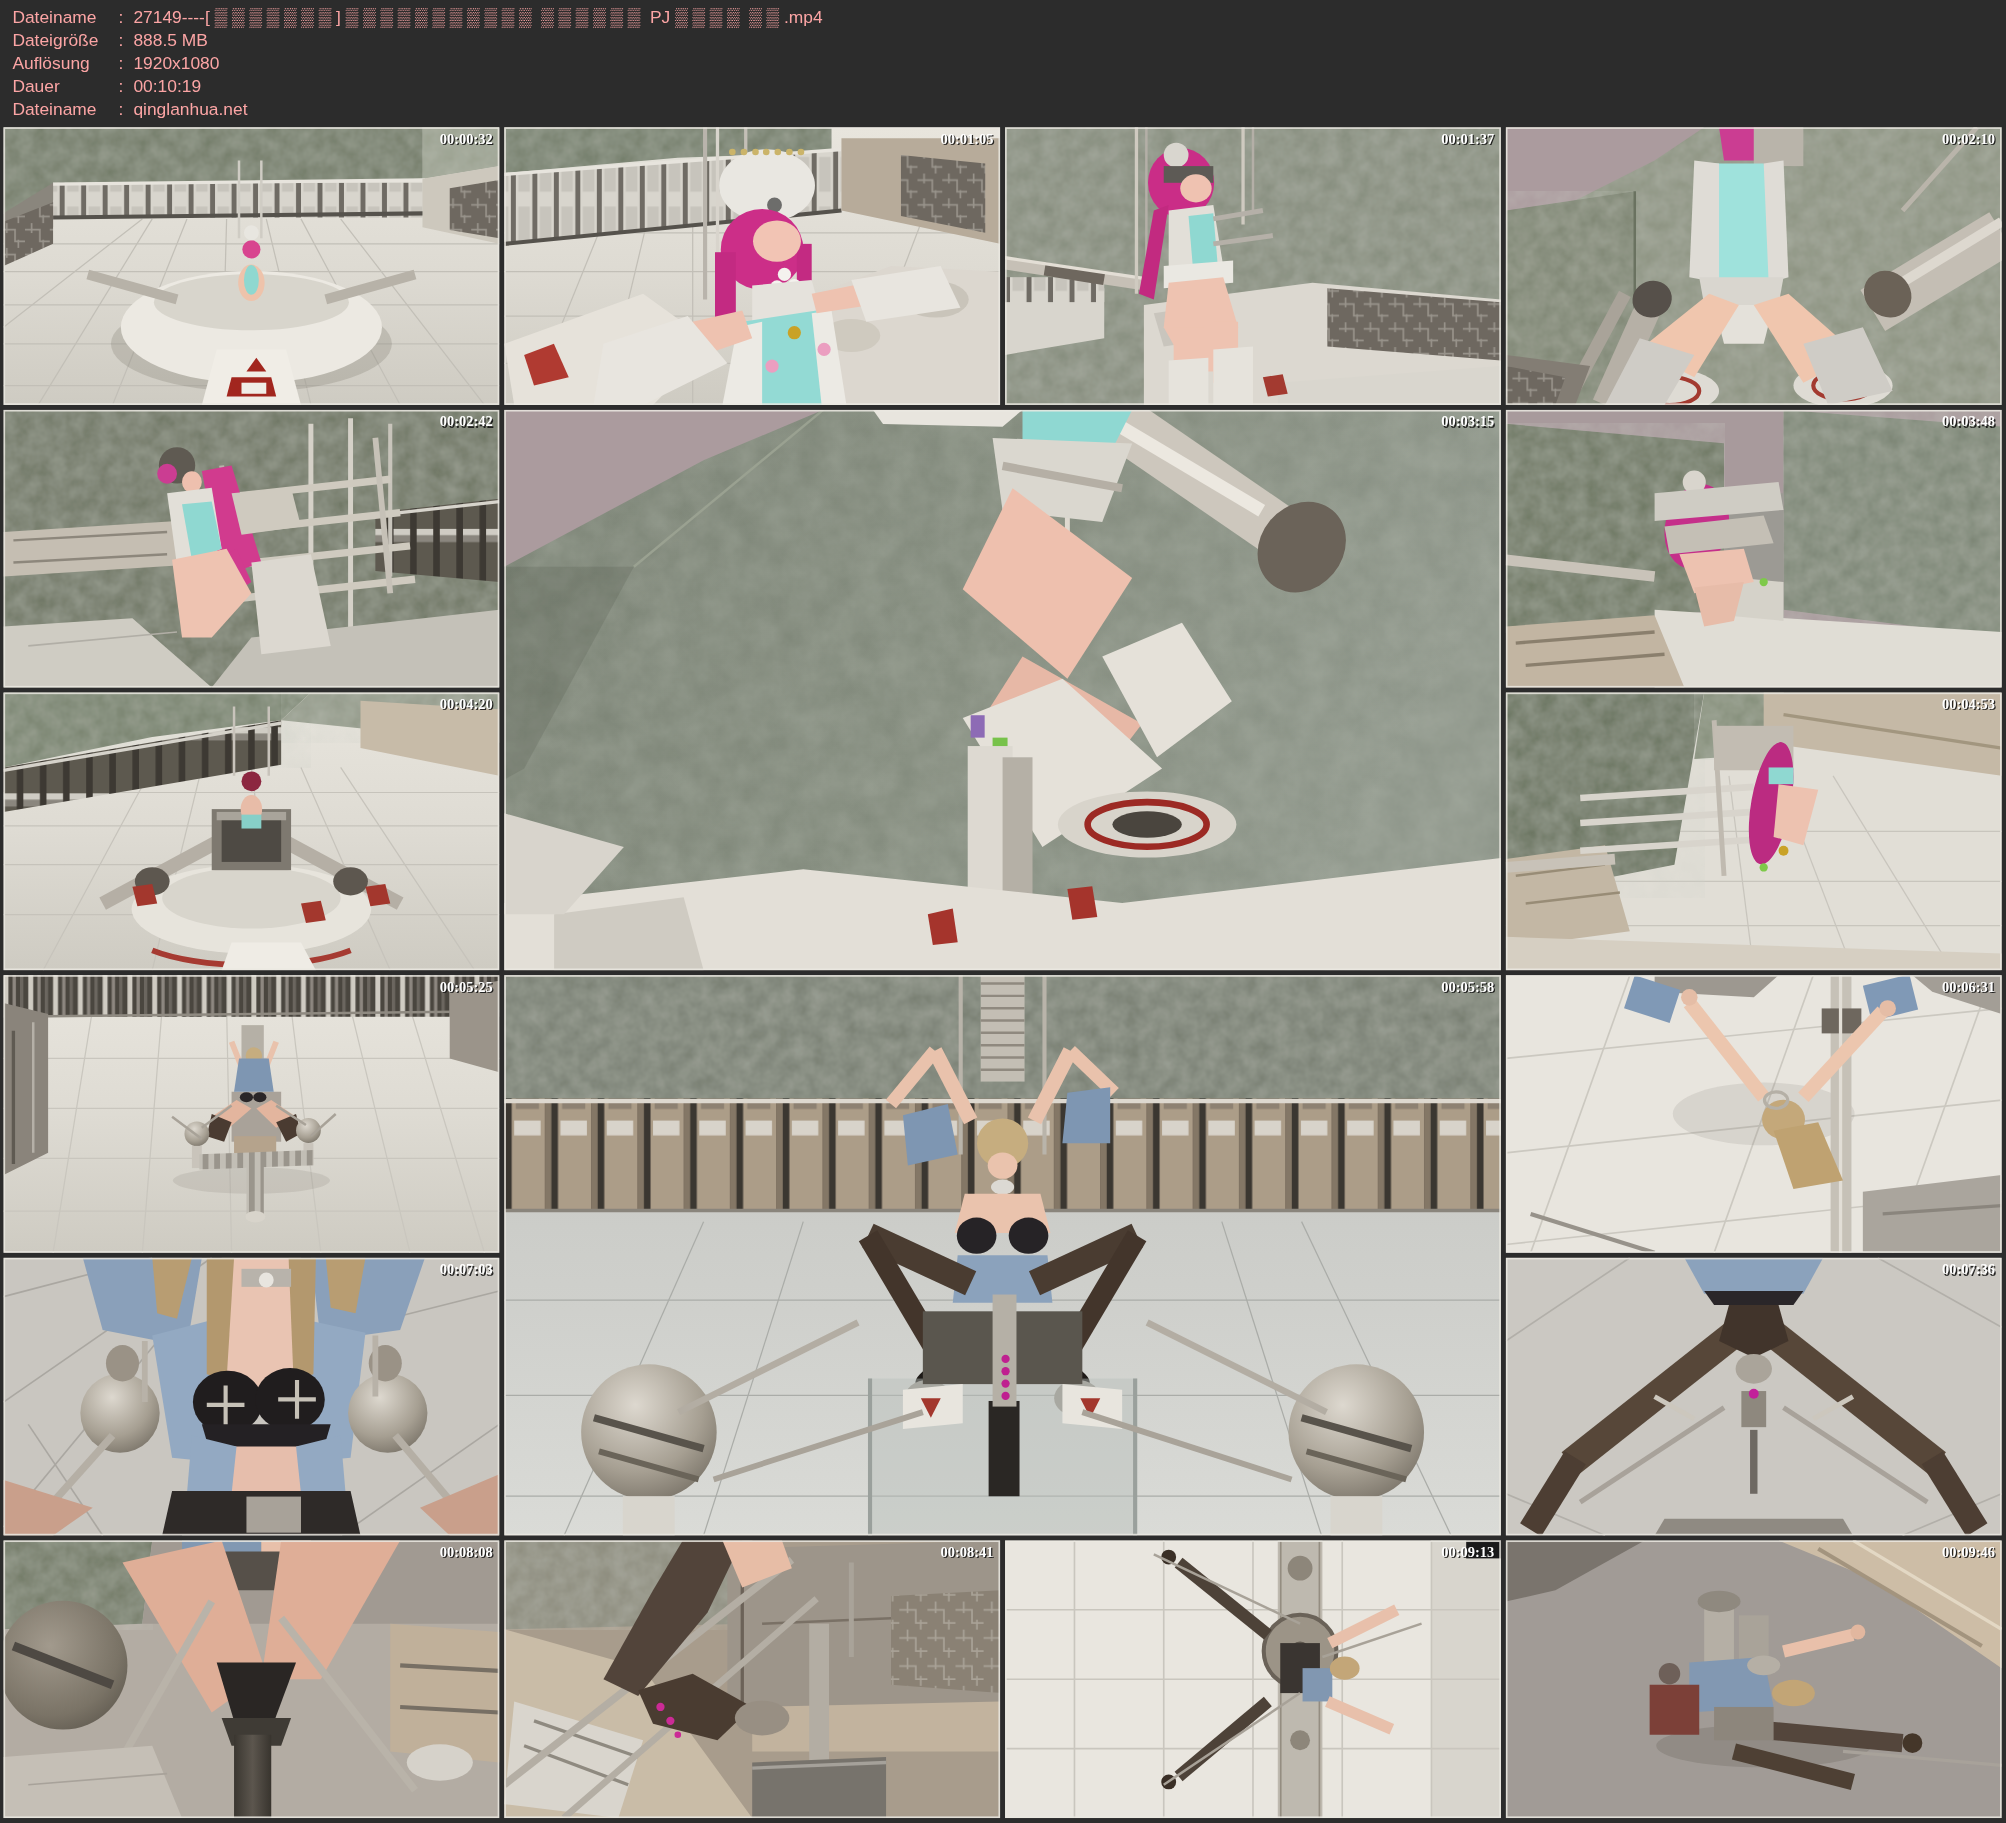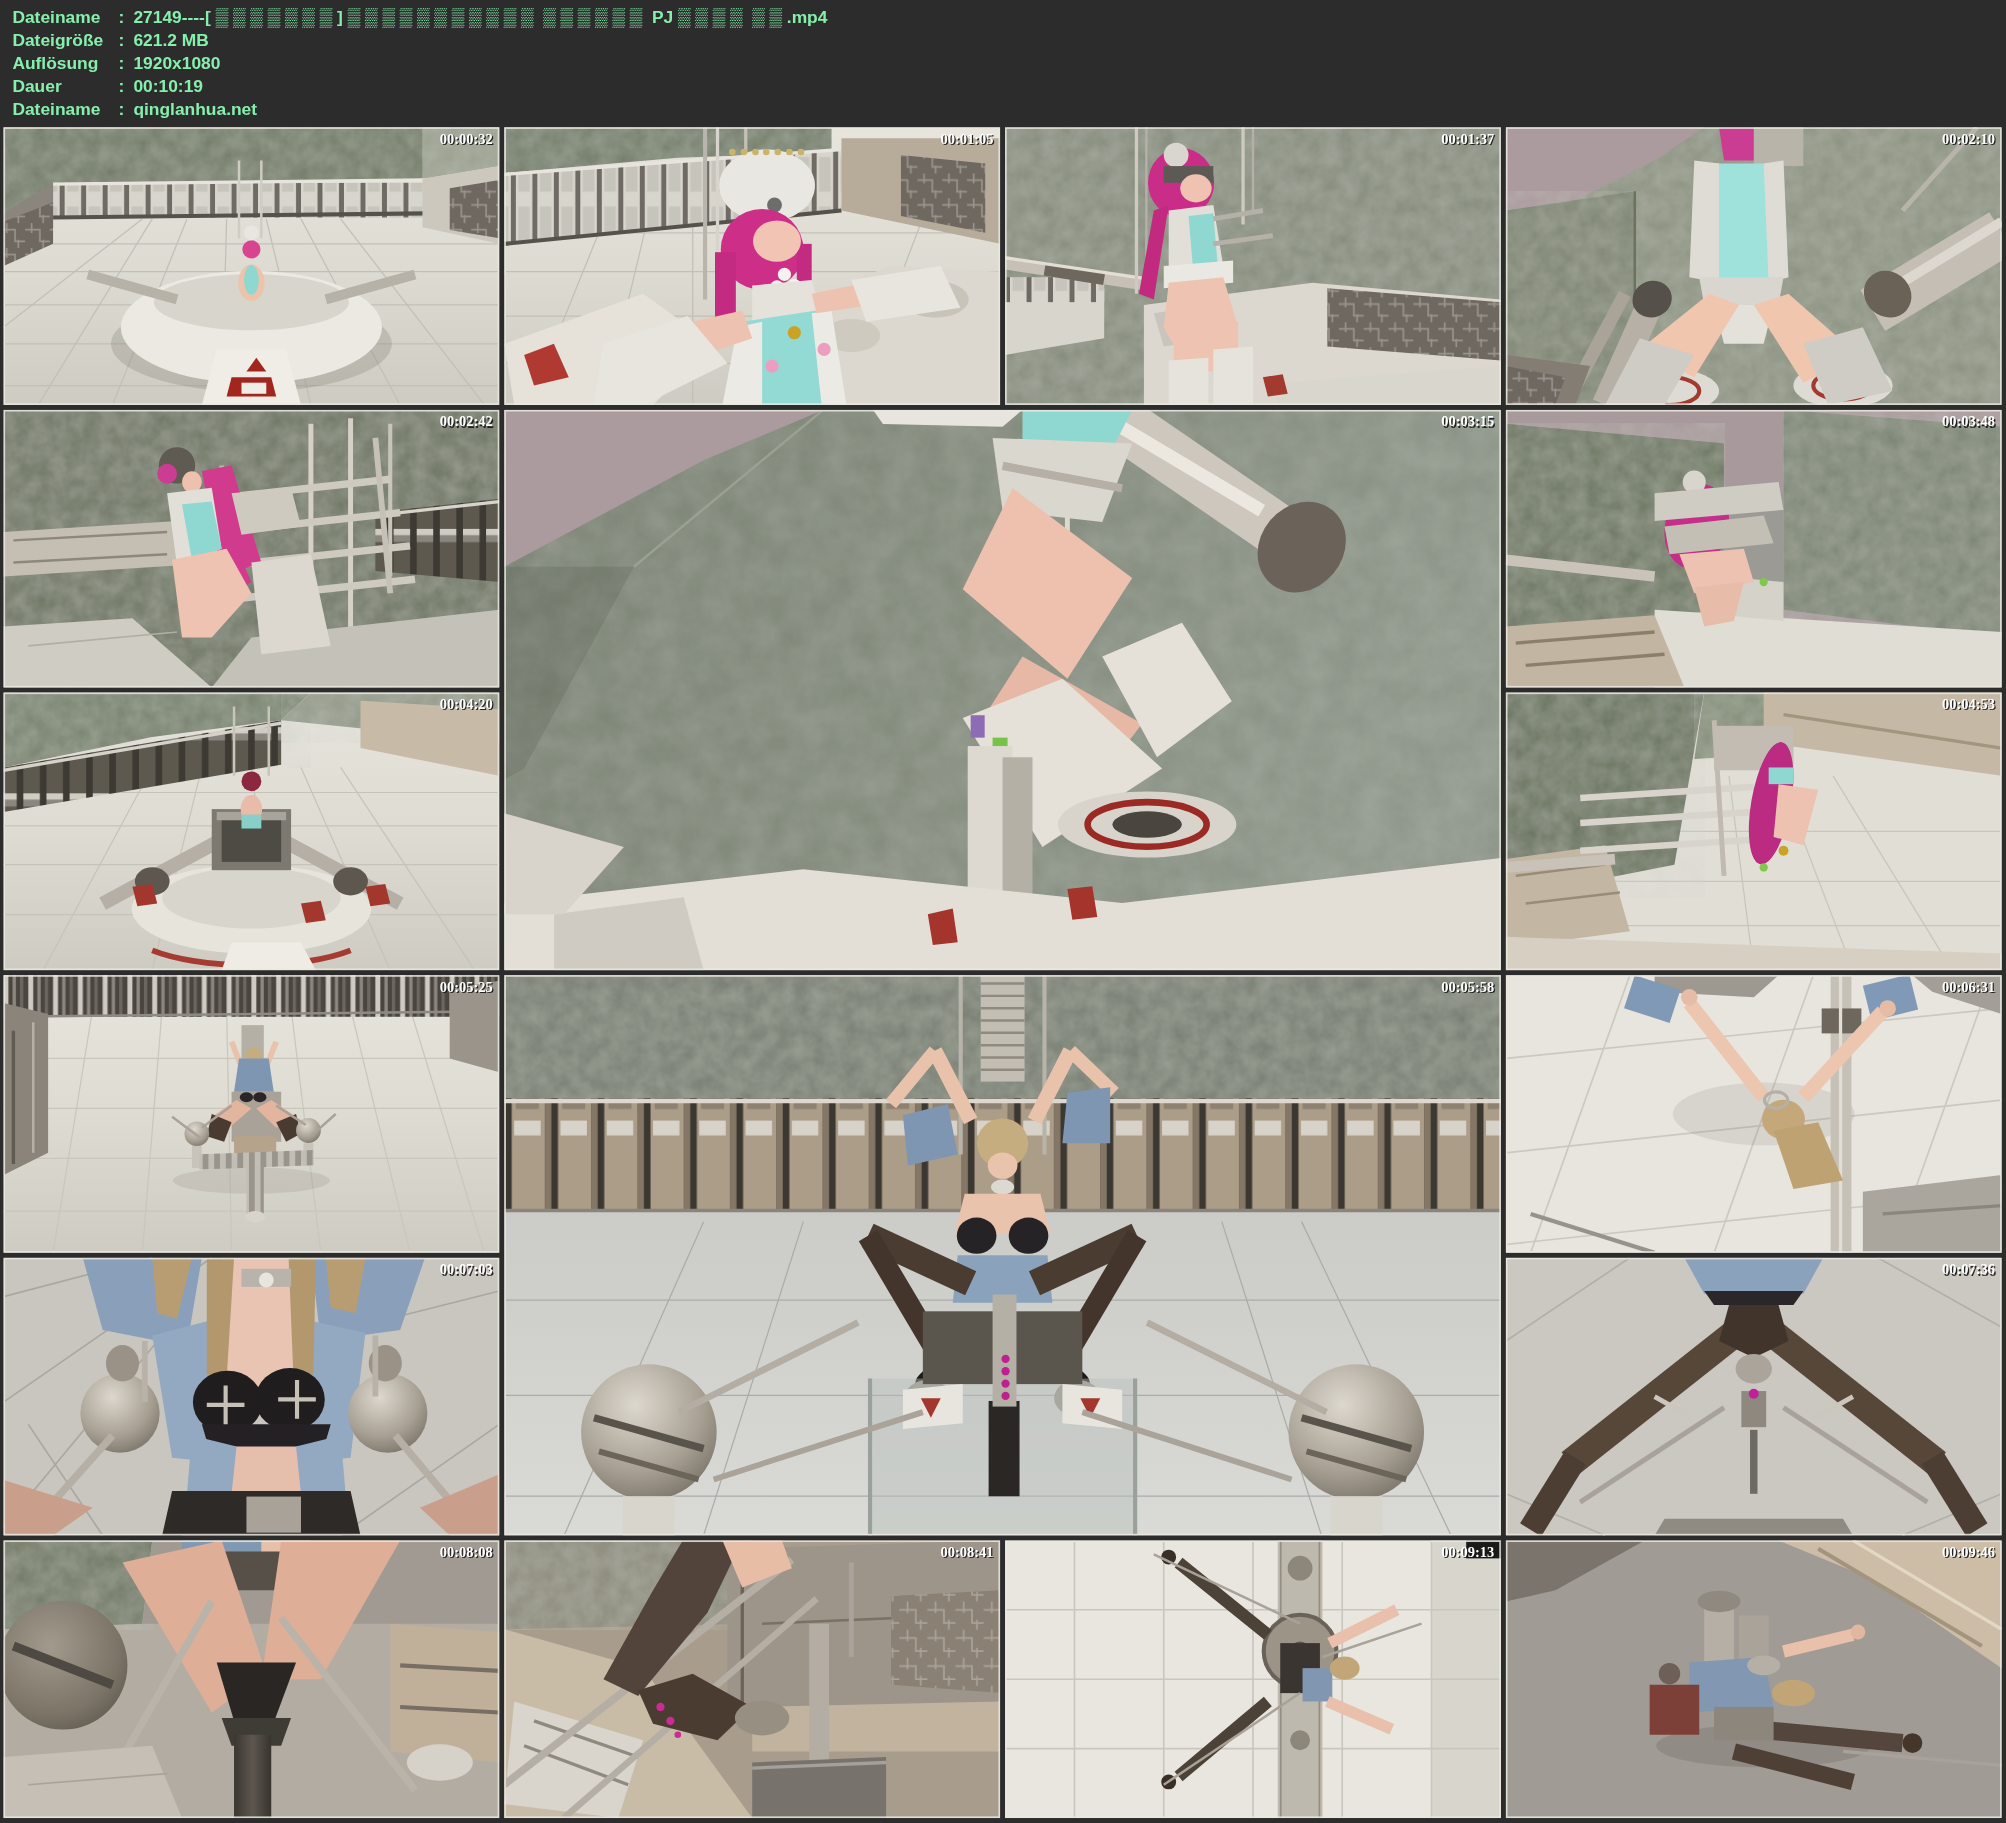--- a/index.html
+++ b/index.html
@@ -1,17 +1,17 @@
 <!DOCTYPE html>
 <html style="font-size:13.2px"><head><meta charset="utf-8">
 <style>
 html,body{margin:0;padding:0;background:#2c2c2c;}
 body{width:2006px;height:1823px;position:relative;overflow:hidden;}
 .hl{position:absolute;left:12.4px;height:23px;line-height:23px;font-family:"Liberation Sans",sans-serif;
- font-weight:bold;font-size:17.4px;color:#86efac;white-space:pre;}
+ font-weight:normal;font-size:17.4px;color:#fca5a5;white-space:pre;}
 .lab{display:inline-block;width:106px;}
 .col{display:inline-block;width:15px;}
 .cj{letter-spacing:5px;}
 </style></head><body>
 <svg width="2006" height="1823" viewBox="0 0 2427 2206" style="position:absolute;top:0;left:0">
 <defs>
 <filter id="nz" x="0%" y="0%" width="100%" height="100%">
 <feTurbulence type="fractalNoise" baseFrequency="0.05" numOctaves="3" seed="7" result="t"></feTurbulence>
 <feColorMatrix in="t" type="matrix" values="0 0 0 0 0.62 0 0 0 0 0.64 0 0 0 0 0.58 0 0 0 0.32 0" result="n"></feColorMatrix>
 <feMerge>
@@ -813,16 +813,16 @@
 <text x="597.5" y="1885.5" text-anchor="end" font-family="Liberation Serif" font-weight="bold" font-size="17.5" fill="rgba(20,20,20,0.9)">00:08:08</text>
 <text x="596" y="1884" text-anchor="end" font-family="Liberation Serif" font-weight="bold" font-size="17.5" fill="#ffffff">00:08:08</text>
 <text x="1203.5" y="1885.5" text-anchor="end" font-family="Liberation Serif" font-weight="bold" font-size="17.5" fill="rgba(20,20,20,0.9)">00:08:41</text>
 <text x="1202" y="1884" text-anchor="end" font-family="Liberation Serif" font-weight="bold" font-size="17.5" fill="#ffffff">00:08:41</text>
 <text x="1809.5" y="1885.5" text-anchor="end" font-family="Liberation Serif" font-weight="bold" font-size="17.5" fill="rgba(20,20,20,0.9)">00:09:13</text>
 <text x="1808" y="1884" text-anchor="end" font-family="Liberation Serif" font-weight="bold" font-size="17.5" fill="#ffffff">00:09:13</text>
 <text x="2415.5" y="1885.5" text-anchor="end" font-family="Liberation Serif" font-weight="bold" font-size="17.5" fill="rgba(20,20,20,0.9)">00:09:46</text>
 <text x="2414" y="1884" text-anchor="end" font-family="Liberation Serif" font-weight="bold" font-size="17.5" fill="#ffffff">00:09:46</text>
 </svg>
 <div class="hl" style="top:5.8px"><span class="lab">Dateiname</span><span class="col">:</span><span class="val">27149----<span class="cj">[▒▒▒▒▒▒▒]▒▒▒▒▒▒▒▒▒▒▒</span> <span class="cj">▒▒▒▒▒▒</span> PJ <span class="cj">▒▒▒▒</span> <span class="cj">▒▒</span>.mp4</span></div>
-<div class="hl" style="top:29px"><span class="lab">Dateigröße</span><span class="col">:</span><span class="val">621.2 MB</span></div>
+<div class="hl" style="top:29px"><span class="lab">Dateigröße</span><span class="col">:</span><span class="val">888.5 MB</span></div>
 <div class="hl" style="top:52px"><span class="lab">Auflösung</span><span class="col">:</span><span class="val">1920x1080</span></div>
 <div class="hl" style="top:75px"><span class="lab">Dauer</span><span class="col">:</span><span class="val">00:10:19</span></div>
 <div class="hl" style="top:98px"><span class="lab">Dateiname</span><span class="col">:</span><span class="val">qinglanhua.net</span></div>
 
 </body></html>

